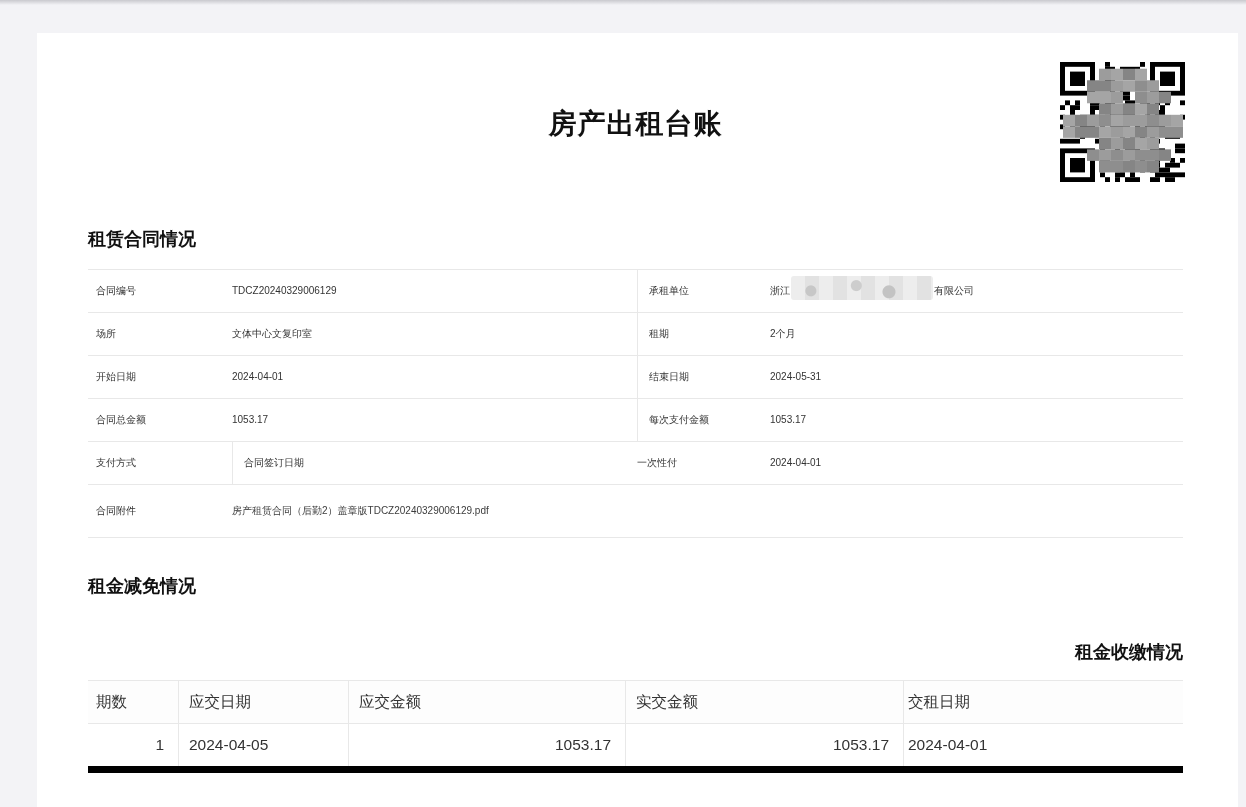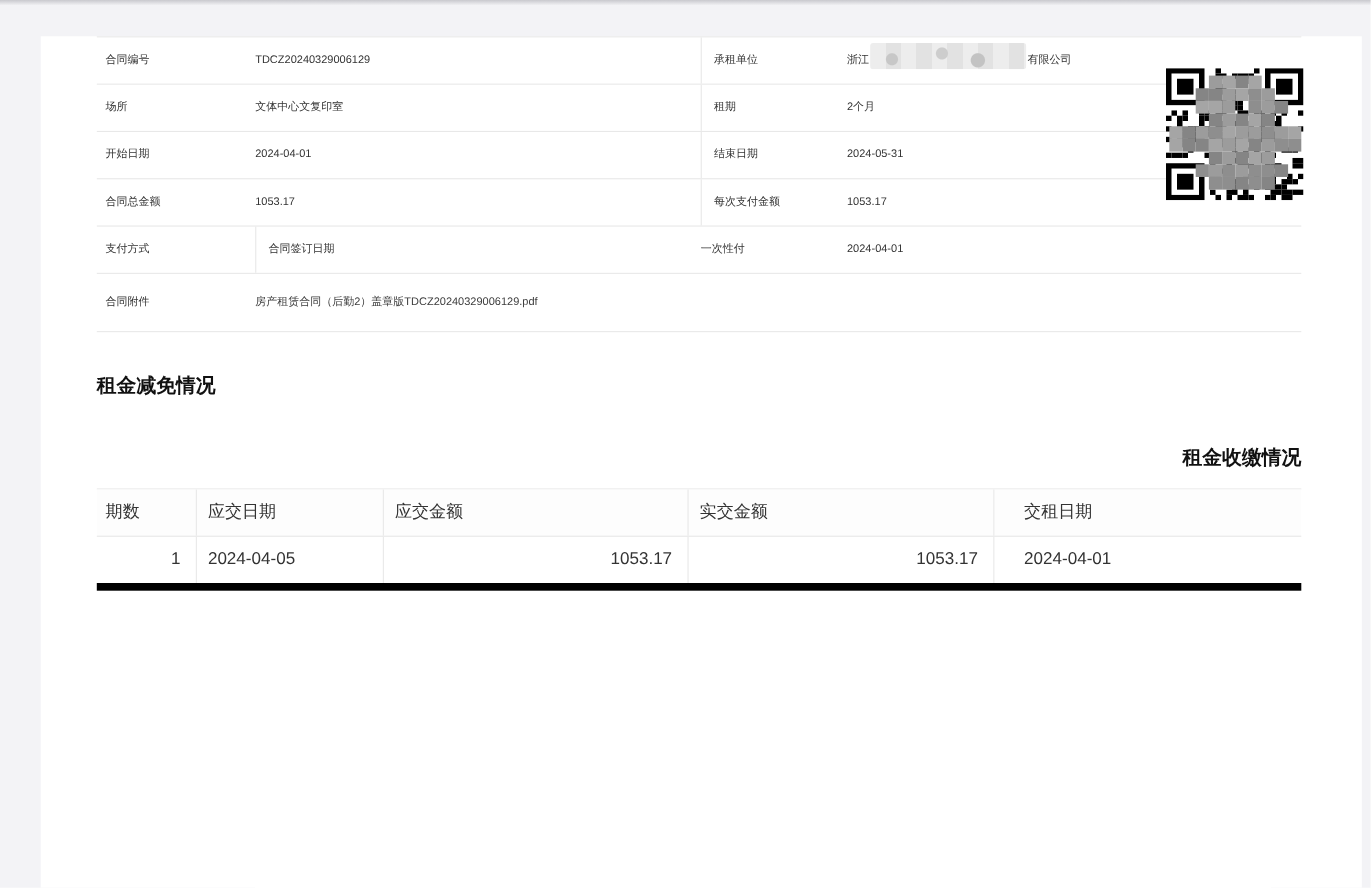--- a/index.html
+++ b/index.html
@@ -57,21 +57,21 @@
   
   .ltable{border-top:1px solid #e8e8e8;border-bottom:7px solid #000000;font-size:15.5px;}
   .lrow{
     display:grid;grid-template-columns:90px 170px 277px 278px 280px;
     line-height:42px;height:42px;
   }
   .lrow.head{border-bottom:1px solid #e8e8e8;background:#fdfdfd;}
   .lrow .lcell{padding:0 14px 0 8px;overflow:hidden;white-space:nowrap;}
   .lrow .lcell + .lcell{border-left:1px solid #e8e8e8;padding-left:10px;}
   .lrow .num{text-align:right;}
-  .lrow .lcell.last{padding-left:27px;}
+  .lrow .lcell.last{padding-left:4px;}
 </style>
 </head>
 <body>
 
 <div class="top-shade"></div>
 
 <div class="page">
 
   <div class="qr-wrap" id="qr"><svg width="125" height="120" viewBox="0 0 125 125" preserveAspectRatio="none">
         <rect x="0" y="0" width="125" height="125" fill="#ffffff"></rect>
@@ -331,21 +331,23 @@
         <rect x="87" y="91" width="12" height="12" fill="#8e8e8e"></rect>
         <rect x="99" y="91" width="12" height="12" fill="#858585"></rect>
         <rect x="39" y="103" width="12" height="12" fill="#8e8e8e"></rect>
         <rect x="51" y="103" width="12" height="12" fill="#8e8e8e"></rect>
         <rect x="63" y="103" width="12" height="12" fill="#858585"></rect>
         <rect x="75" y="103" width="12" height="12" fill="#8e8e8e"></rect>
         <rect x="87" y="103" width="12" height="12" fill="#858585"></rect>
       </svg></div>
 
   <div class="content">
-
+    <h1 class="doc-title">房产出租台账</h1>
+
+    <div class="section-title">租赁合同情况</div>
 
     <div class="ctable">
       <div class="crow">
         <div class="cell l-label">合同编号</div>
         <div class="cell l-value">TDCZ20240329006129</div>
         <div class="cell r-label">承租单位</div>
         <div class="cell r-value">
           <span>浙江</span><span class="redaction"></span><span>有限公司</span>
         </div>
       </div>

